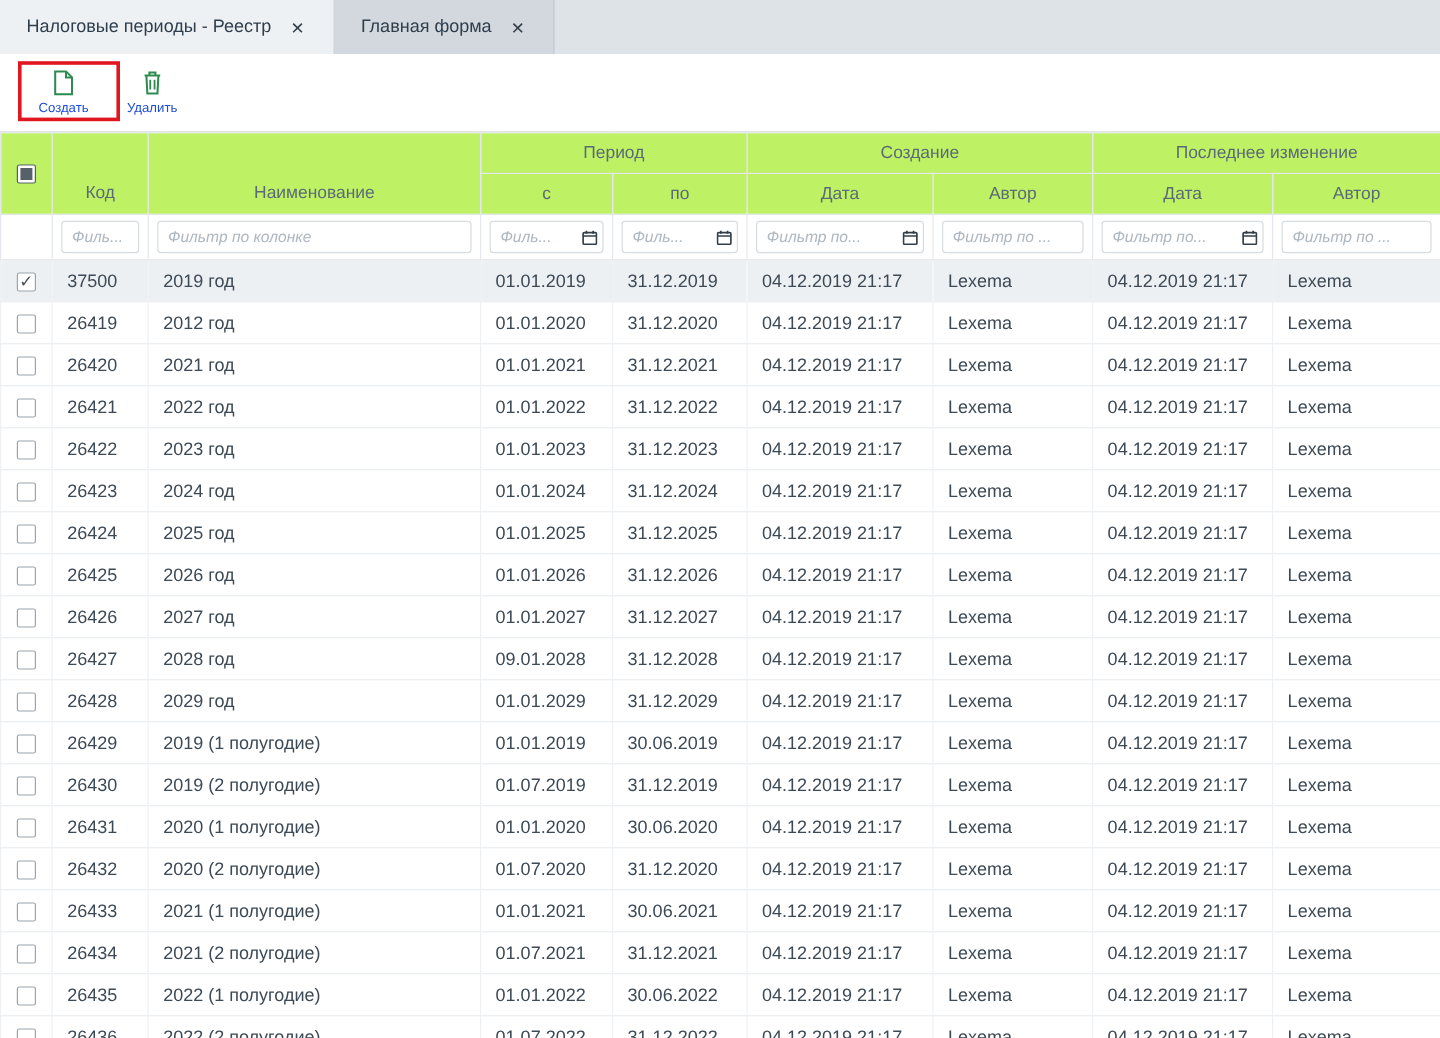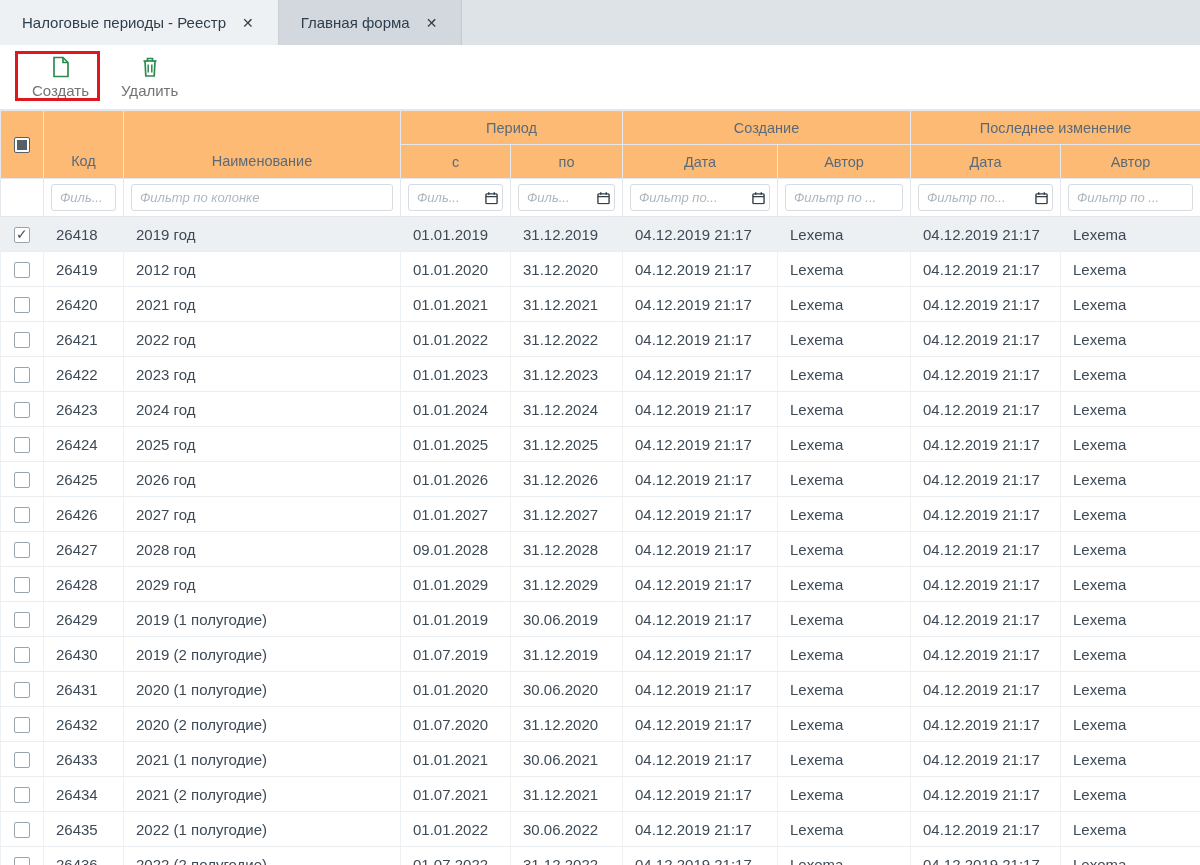--- a/index.html
+++ b/index.html
@@ -52,42 +52,42 @@
   }
   .tool-btn {
     display: flex;
     flex-direction: column;
     align-items: center;
     gap: 4px;
     padding: 5px 10px;
     margin-left: 12px;
     cursor: pointer;
   }
-  .tool-btn .tb-label { font-size: 15px; color: #737373; }
+  .tool-btn .tb-label { font-size: 11px; color: #1d4ed8; }
   .tool-btn svg { display: block; }
 
   .annotation-box {
     position: absolute;
     left: 15px;
     top: 6px;
     width: 85px;
     height: 50px;
     border: 3px solid #e0171f;
     pointer-events: none;
     z-index: 5;
   }
 
   
   table {
     width: 1200px;
     table-layout: fixed;
     border-collapse: collapse;
   }
   thead th, thead td {
-    background: #fdba74;
+    background: #bef264;
     font-weight: normal;
     font-size: 14.5px;
     color: #5b6a78;
     border: 1px solid #e4e8ec;
   }
   th.group-h { height: 34px; text-align: center; vertical-align: middle; }
   th.col-h   { height: 34px; text-align: center; vertical-align: middle; }
   th.span2   { vertical-align: bottom; text-align: center; padding-bottom: 9px; }
   th.cb-h    { vertical-align: middle; text-align: center; }
   tr.filter-row td { height: 38px; vertical-align: middle; background: #ffffff; }
@@ -273,21 +273,21 @@
                 </svg></span></div>
           </td>
         <td>
             <div class="filter-box"><input placeholder="Фильтр по ..." style=""></div>
           </td>
       </tr>
     </thead>
     <tbody>
         <tr class="data-row selected">
     <td class="cb-cell"><span class="checkbox checked"></span></td>
-    <td>26418</td>
+    <td>37500</td>
     <td>2019 год</td>
     <td>01.01.2019</td>
     <td>31.12.2019</td>
     <td>04.12.2019 21:17</td>
     <td>Lexema</td>
     <td>04.12.2019 21:17</td>
     <td>Lexema</td>
   </tr>
         <tr class="data-row">
     <td class="cb-cell"><span class="checkbox"></span></td>

